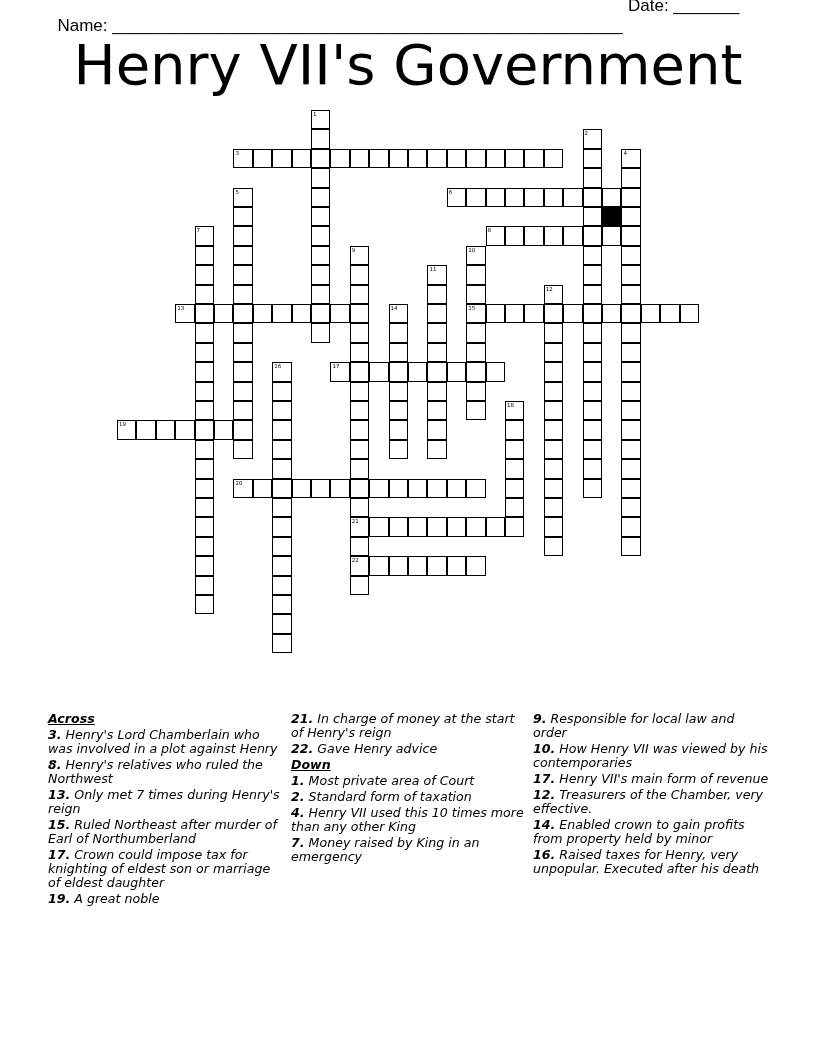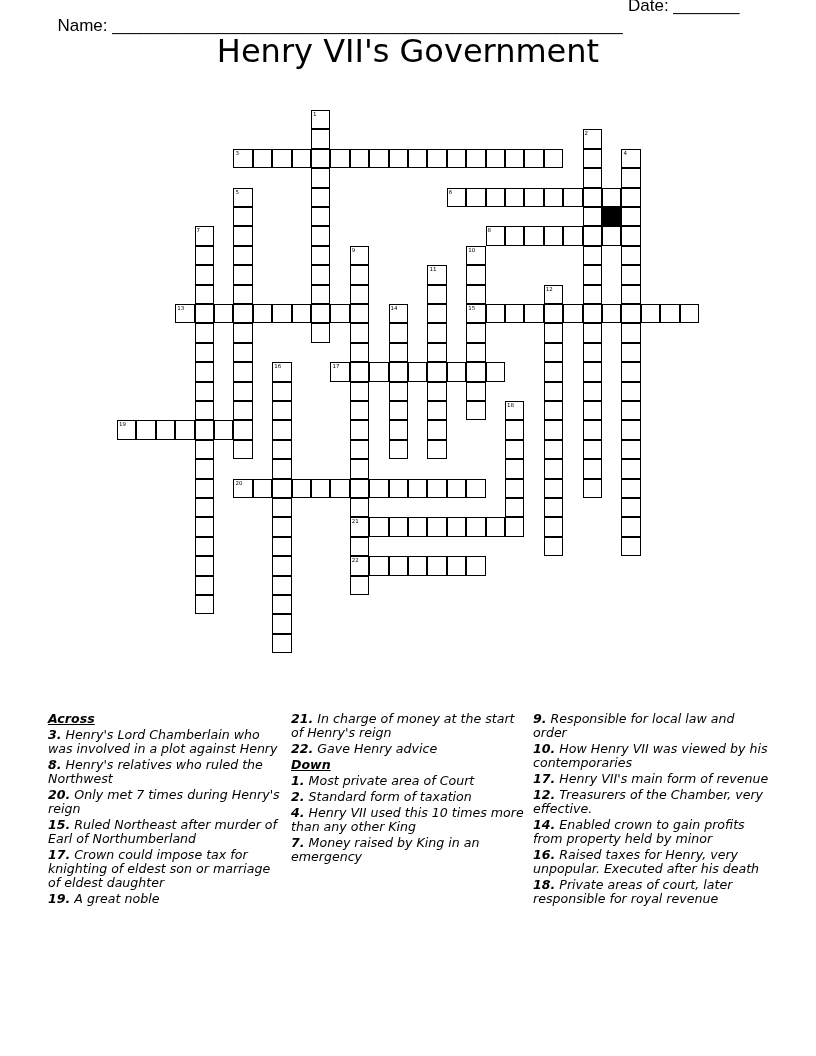--- a/index.html
+++ b/index.html
@@ -1,19 +1,19 @@
 <!DOCTYPE html>
 <html><head>
 <meta charset="utf-8">
 <style>
   html, body { margin: 0; padding: 0; background: #ffffff; }
   body { width: 816px; height: 1056px; position: relative; overflow: hidden; font-family: "DejaVu Sans", sans-serif; color: #000; }
   .header-line { position: absolute; top: -4px; left: 48px; font-family: "Liberation Sans", sans-serif; font-size: 17px; white-space: pre; }
   .header-line .date { position: absolute; left: 580px; top: 0; white-space: pre; }
-  .title { position: absolute; top: 32px; left: 0; width: 816px; text-align: center; font-family: "DejaVu Sans", sans-serif; font-size: 32px; letter-spacing: 0px; }
+  .title { position: absolute; top: 32px; left: 0; width: 816px; text-align: center; font-family: "DejaVu Sans", sans-serif; font-size: 56px; letter-spacing: 0px; }
   .grid { position: absolute; left: 0; top: 0; width: 816px; height: 680px; }
   .cell { position: absolute; width: 19.4px; height: 19.4px; box-sizing: border-box; border: 1px solid #000; background: #fff; }
   .cell.black { background: #000; }
   .cell .num { position: absolute; left: 1px; top: 0px; font-family: "DejaVu Sans", sans-serif; font-size: 5.5px; line-height: 7px; color: #000; }
   .clues { position: absolute; top: 700px; font-size: 12.6px; line-height: 14px; font-family: "DejaVu Sans", sans-serif; }
   .clues .col { position: absolute; top: 12px; width: 240px; font-style: italic; }
   .clue { margin-bottom: 2px; }
   .clue b { font-weight: bold; }
   .section-head { font-weight: bold; text-decoration: underline; margin-bottom: 2px; }
 </style>
@@ -318,36 +318,35 @@
     <div class="cell" style="left: 446.8px; top: 556.2px;"></div>
     <div class="cell" style="left: 466.2px; top: 556.2px;"></div>
     <div class="cell black" style="left: 602px; top: 207px;"></div>
   </div>
 
 <div class="clues">
   <div class="col" style="left:48px; width:236px;">
     <div class="section-head">Across</div>
     <div class="clue"><b>3.</b> <span>Henry's Lord Chamberlain who was involved in a plot against Henry</span></div>
     <div class="clue"><b>8.</b> <span>Henry's relatives who ruled the Northwest</span></div>
-    <div class="clue"><b>20.</b> <span>Only met 7 times during Henry's reign</span></div>
+    <div class="clue"><b>13.</b> <span>Only met 7 times during Henry's reign</span></div>
     <div class="clue"><b>15.</b> <span>Ruled Northeast after murder of Earl of Northumberland</span></div>
     <div class="clue"><b>17.</b> <span>Crown could impose tax for knighting of eldest son or marriage of eldest daughter</span></div>
     <div class="clue"><b>19.</b> <span>A great noble</span></div>
   </div>
   <div class="col" style="left:291px; width:236px;">
     <div class="clue"><b>21.</b> <span>In charge of money at the start of Henry's reign</span></div>
     <div class="clue"><b>22.</b> <span>Gave Henry advice</span></div>
     <div class="section-head">Down</div>
     <div class="clue"><b>1.</b> <span>Most private area of Court</span></div>
     <div class="clue"><b>2.</b> <span>Standard form of taxation</span></div>
     <div class="clue"><b>4.</b> <span>Henry VII used this 10 times more than any other King</span></div>
     <div class="clue"><b>7.</b> <span>Money raised by King in an emergency</span></div>
   </div>
   <div class="col" style="left:533px; width:236px;">
     <div class="clue"><b>9.</b> <span>Responsible for local law and order</span></div>
     <div class="clue"><b>10.</b> <span>How Henry VII was viewed by his contemporaries</span></div>
     <div class="clue"><b>17.</b> <span>Henry VII's main form of revenue</span></div>
     <div class="clue"><b>12.</b> <span>Treasurers of the Chamber, very effective.</span></div>
     <div class="clue"><b>14.</b> <span>Enabled crown to gain profits from property held by minor</span></div>
     <div class="clue"><b>16.</b> <span>Raised taxes for Henry, very unpopular. Executed after his death</span></div>
-    <div class="clue"><b>18.</b> <span>Private areas of court, later responsible for royal revenue</span></div>
   </div>
 </div>
 
 </body></html>

